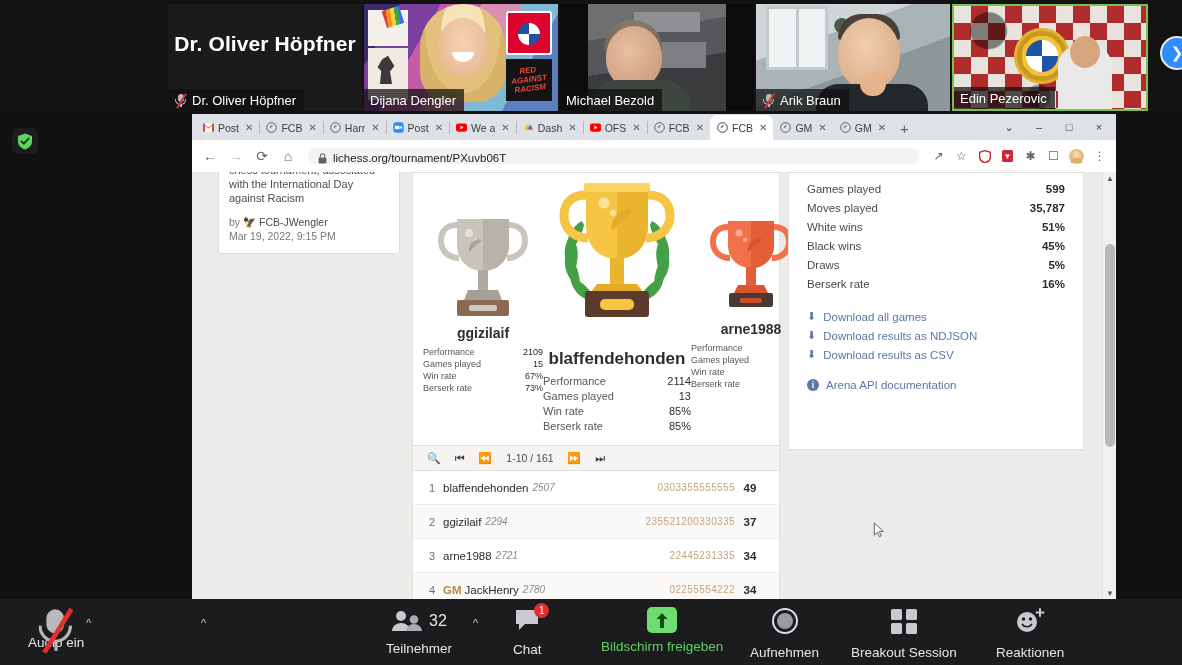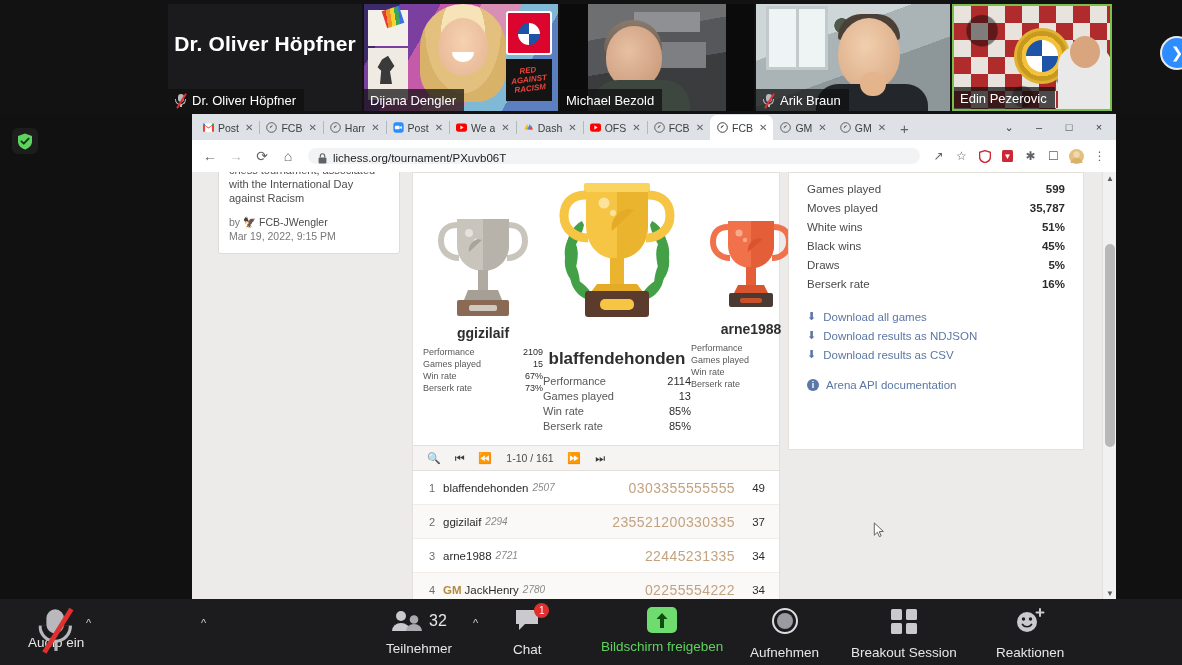--- a/index.html
+++ b/index.html
@@ -81,21 +81,21 @@
     background: radial-gradient(circle at 30% 30%, #4e5b4a 0 12%, rgba(78,91,74,0) 13%),
                 radial-gradient(circle at 66% 52%, #3f4a3d 0 14%, rgba(63,74,61,0) 15%),
                 radial-gradient(circle at 44% 76%, #56634f 0 13%, rgba(86,99,79,0) 14%); }
   #tile-arik .head3 { position: absolute; left: 82px; top: 14px; width: 62px; height: 72px; border-radius: 50% 50% 48% 48%;
     background: radial-gradient(ellipse at 44% 38%, #f1cfae, #d7a57f); }
   #tile-arik .hair3 { position: absolute; left: 82px; top: 10px; width: 62px; height: 26px; border-radius: 30px 30px 4px 4px; background: #4b4038; }
   #tile-arik .body3 { position: absolute; left: 60px; top: 80px; width: 112px; height: 27px; border-radius: 22px 22px 0 0; background: #23262a; }
   #tile-arik .hand { position: absolute; left: 104px; top: 68px; width: 26px; height: 24px; border-radius: 12px; background: #e4b58c; }
 
   
-  #tile-edin { left: 952px; width: 160px; border: 2px solid #7cbf4a;
+  #tile-edin { left: 952px; width: 196px; border: 2px solid #7cbf4a;
     background:
       repeating-conic-gradient(#b02b2b 0% 25%, #e8e3dd 0% 50%) 0 0/34px 34px;
   }
   #tile-edin .noise { position: absolute; inset: 0; background:
       radial-gradient(circle at 18% 24%, rgba(0,0,0,.45) 0 10%, rgba(0,0,0,0) 11%),
       radial-gradient(circle at 72% 66%, rgba(0,0,0,.4) 0 9%, rgba(0,0,0,0) 10%),
       radial-gradient(circle at 44% 88%, rgba(0,0,0,.35) 0 8%, rgba(0,0,0,0) 9%); }
   #tile-edin .logo { position: absolute; left: 60px; top: 22px; width: 56px; height: 56px; border-radius: 50%;
     background: radial-gradient(circle, #f3c23a 0 58%, #c79a1f 58% 100%); border: 3px solid #e0b232; }
   #tile-edin .logo-in { position: absolute; left: 72px; top: 34px; width: 32px; height: 32px; border-radius: 50%;
@@ -164,22 +164,22 @@
     display: flex; align-items: center; gap: 14px; padding-left: 14px; font-size: 10.5px; color: #555; }
   .pagerow .pg { color: #4a4a4a; }
   .pg-ic { color: #3b3b3b; font-size: 11px; }
 
   .lrow { height: 34px; display: flex; align-items: center; padding: 0 14px 0 8px; font-size: 11.5px; border-bottom: 1px solid #efecea; }
   .lrow:nth-child(even) { background: #faf9f8; }
   .lrank { width: 22px; text-align: center; color: #6b6b6b; font-size: 11px; }
   .lname { color: #2b2b2b; }
   .ltitle { color: #b08b3c; font-weight: bold; margin-right: 3px; }
   .lrating { font-style: italic; color: #8a8a8a; font-size: 10px; margin-left: 4px; }
-  .lsheet { margin-left: auto; color: #c3a37f; letter-spacing: .4px; font-size: 14px; }
-  .lscore { width: 30px; text-align: right; font-weight: normal; color: #2b2b2b; }
+  .lsheet { margin-left: auto; color: #c3a37f; letter-spacing: .4px; font-size: 10px; }
+  .lscore { width: 30px; text-align: center; font-weight: bold; color: #2b2b2b; }
 
   .col-right { position: absolute; left: 596px; top: 0; width: 296px; background: #ffffff; border: 1px solid #e3e0dc; height: 278px; padding: 6px 18px 10px; }
   .srow { display: flex; justify-content: space-between; align-items: baseline; font-size: 11.5px; padding: 3.5px 0; }
   .srow .sk { color: #4a4a4a; }
   .srow .sv { font-weight: bold; color: #2b2b2b; }
   .dlink { display: flex; align-items: center; gap: 7px; font-size: 11.5px; color: #5b77a5; padding: 3px 0; }
   .dl-ic { color: #5b77a5; font-size: 11px; }
   .info-ic { width: 12px; height: 12px; border-radius: 50%; background: #5b77a5; color: #fff; font-size: 9px;
     display: flex; align-items: center; justify-content: center; font-weight: bold; }
 

